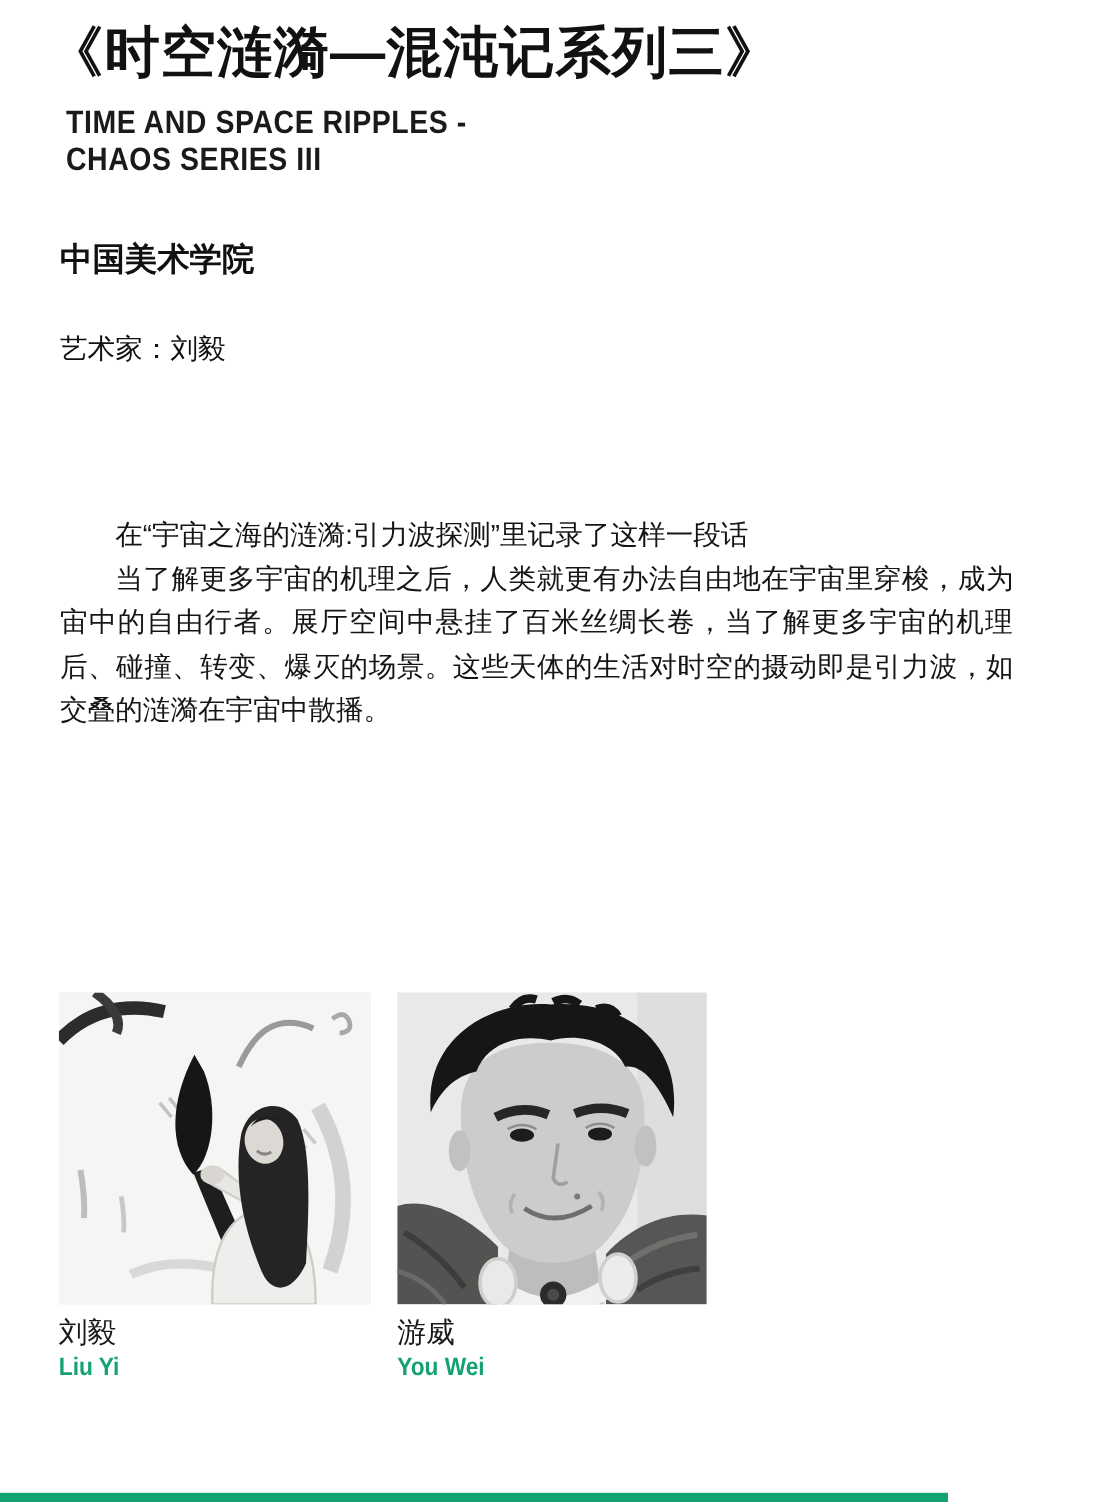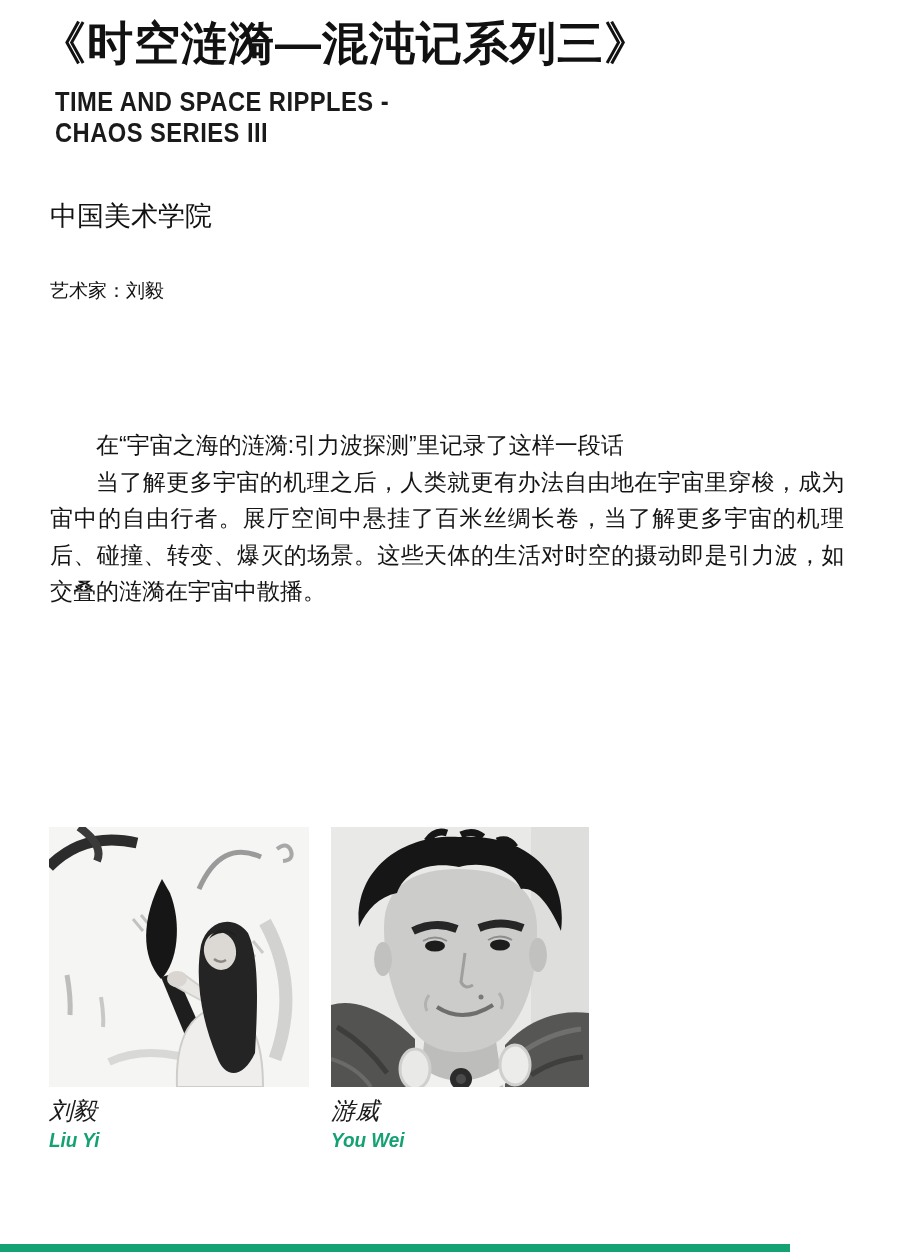--- a/index.html
+++ b/index.html
@@ -38,29 +38,29 @@
     transform: scaleX(0.88);
     transform-origin: left top;
     letter-spacing: 0.5px;
   }
 
   .institution {
     position: absolute;
     left: 50px;
     top: 198px;
     font-size: 27px;
-    font-weight: 400;
+    font-weight: 700;
     color: #111111;
   }
 
   .credits {
     position: absolute;
     left: 50px;
     top: 271px;
-    font-size: 19px;
+    font-size: 23px;
     line-height: 39px;
     color: #111111;
   }
 
   .description {
     position: absolute;
     left: 50px;
     top: 379px;
     width: 818px;
     font-size: 23px;
@@ -69,21 +69,20 @@
     text-align: justify;
     margin-top: 48px;
   }
   .description p.indent { text-indent: 2em; }
   .description p { margin: 0; }
 
   .figure {
     position: absolute;
     top: 827px;
     width: 260px;
-    font-style: italic;
   }
   .figure.fig-1 { left: 49px; }
   .figure.fig-2 { left: 331px; width: 258px; }
 
   .photo {
     width: 100%;
     height: 260px;
     overflow: hidden;
     background: #ededeb;
   }

